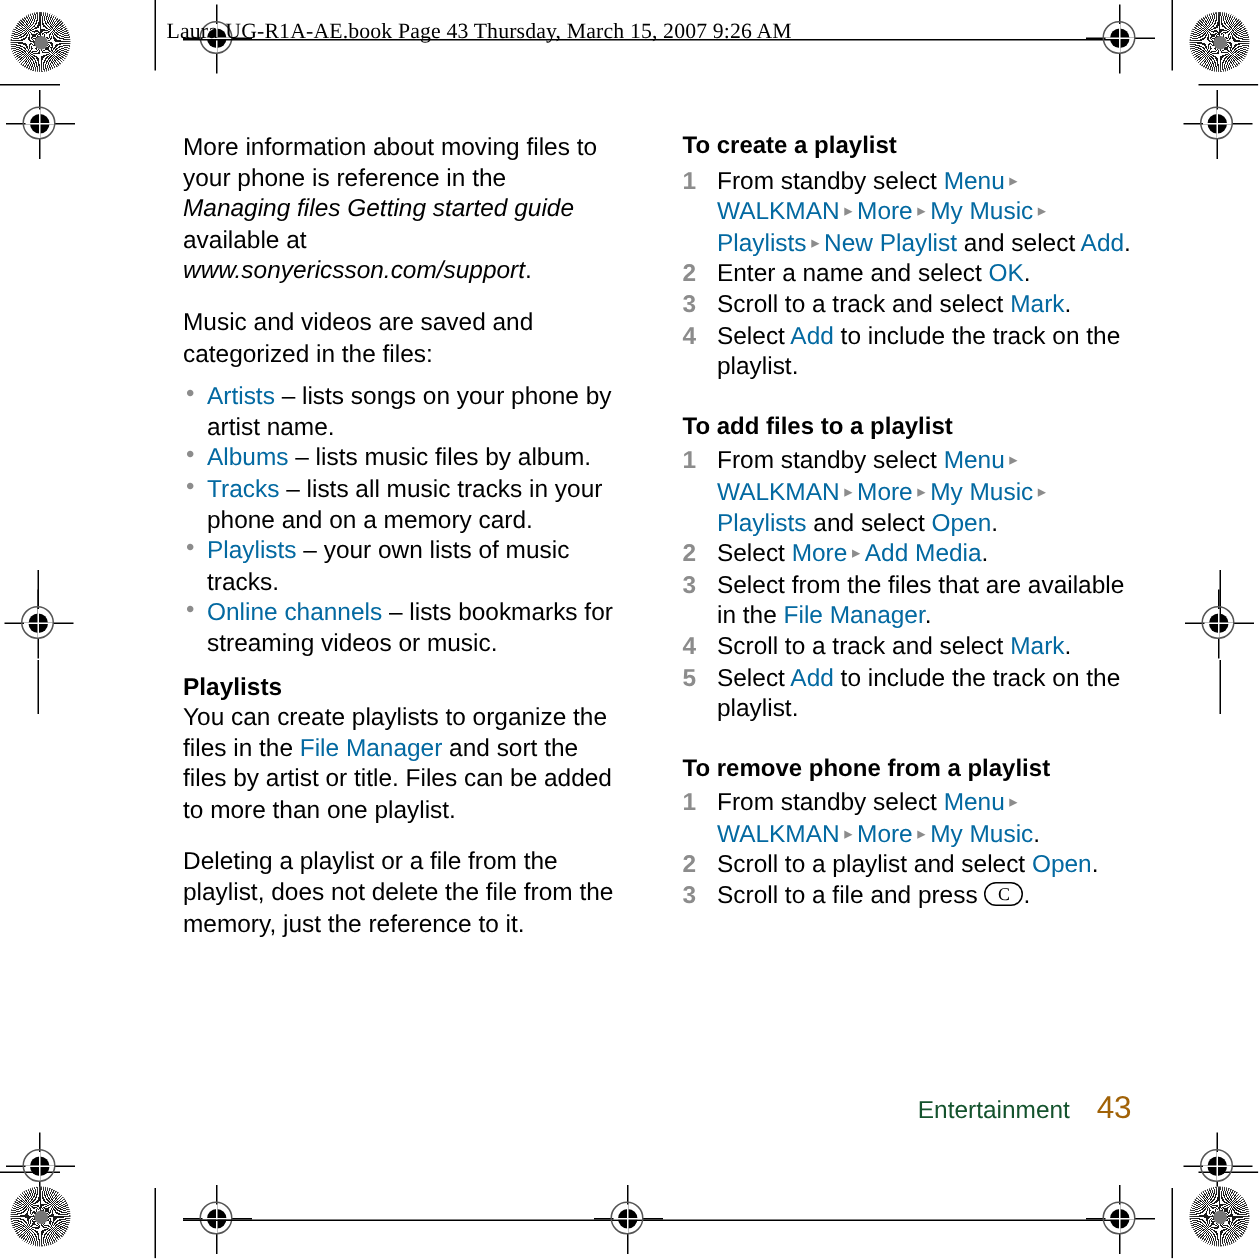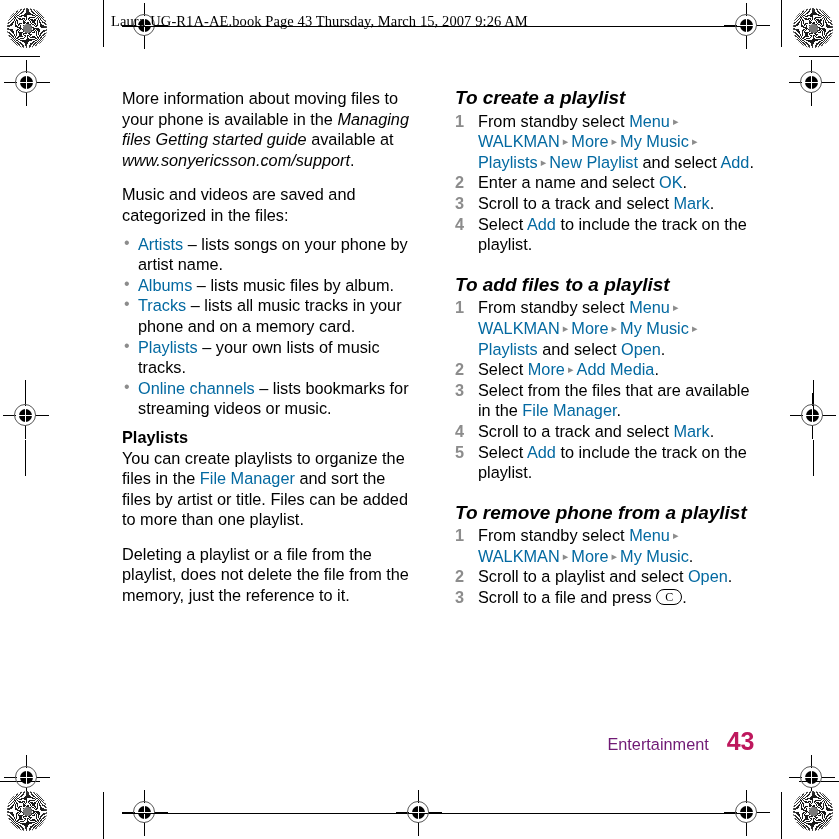--- a/index.html
+++ b/index.html
@@ -115,22 +115,21 @@
   .tight { margin-bottom: 0; margin-top: 12px; }
   i, .i { font-style: italic; }
   .ui { color: #0369a1; }
   .hsec {
     font-weight: bold;
     font-size: 16.3px;
     margin: 0 0 0 0;
   }
   .hproc {
     font-weight: bold;
-    font-style: italic;
-    font-size: 19px;
+    font-size: 16px;
     margin: 0 0 2px 0;
   }
   .block-gap-sm { height: 8px; }
   .block-gap-lg { height: 20px; }
 
   
   ul.bullets {
     margin: 0;
     padding: 0;
     list-style: none;
@@ -188,27 +187,27 @@
   .footer {
     position: absolute;
     left: 0;
     top: 727px;
     width: 839px;
     text-align: right;
     padding-right: 85px;
     box-sizing: border-box;
   }
   .footer .chap {
-    color: #701a75;
+    color: #14532d;
     font-size: 16.3px;
   }
   .footer .pg {
-    color: #be185d;
-    font-size: 25px;
-    font-weight: bold;
+    color: #a16207;
+    font-size: 21px;
+    font-weight: normal;
     margin-left: 18px;
     letter-spacing: -0.3px;
   }
 </style>
 </head>
 <body>
 
 <div class="page">
 
   <div class="rosette" style="left:7px; top:8px;"></div>
@@ -300,21 +299,21 @@
   </div>
   <div class="regmark" style="left:396px; top:790px;">
     <div class="hline"></div>
       <div class="vline"></div>
       <div class="ring"></div>
       <div class="dot"></div>
   </div>
 
   <div class="col col-left">
 
-    <p class="para"><span>More information about moving files to your phone is available in the </span><i>Managing files Getting started guide</i><span> available at </span><i>www.sonyericsson.com/support</i><span>.</span></p>
+    <p class="para"><span>More information about moving files to your phone is reference in the </span><i>Managing files Getting started guide</i><span> available at </span><i>www.sonyericsson.com/support</i><span>.</span></p>
 
     <p class="tight">Music and videos are saved and categorized in the files:</p>
 
     <div class="block-gap-sm"></div>
 
     <ul class="bullets">
       <li><span class="bul">•</span><span class="ui">Artists</span><span> – lists songs on your phone by artist name.</span></li>
       <li><span class="bul">•</span><span class="ui">Albums</span><span> – lists music files by album.</span></li>
       <li><span class="bul">•</span><span class="ui">Tracks</span><span> – lists all music tracks in your phone and on a memory card.</span></li>
       <li><span class="bul">•</span><span class="ui">Playlists</span><span> – your own lists of music tracks.</span></li>

